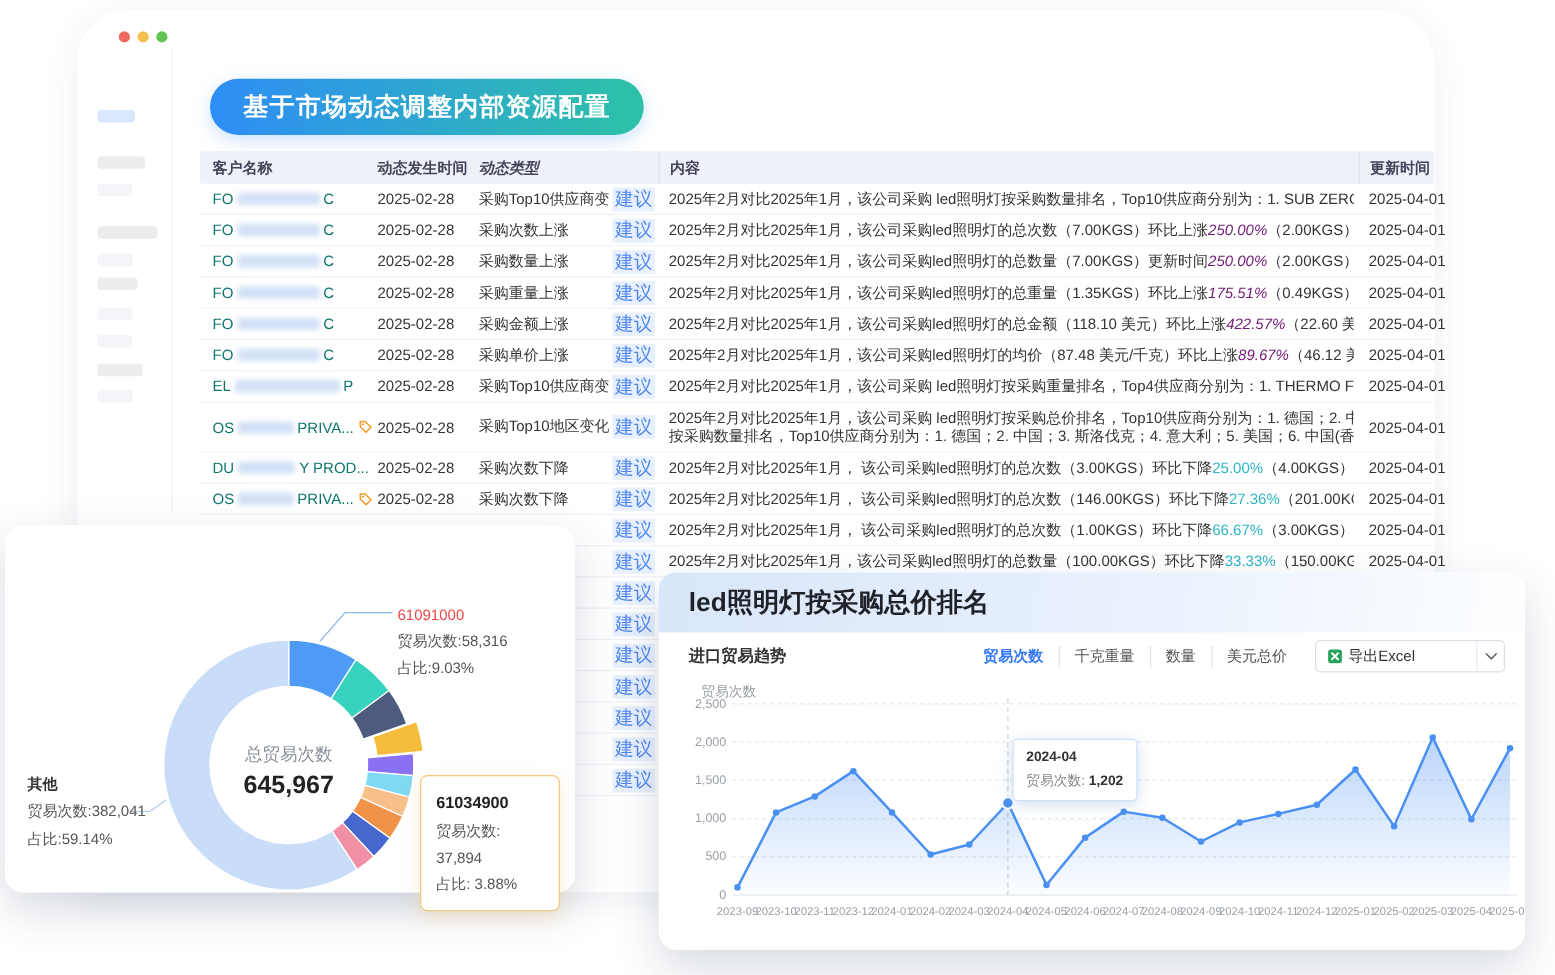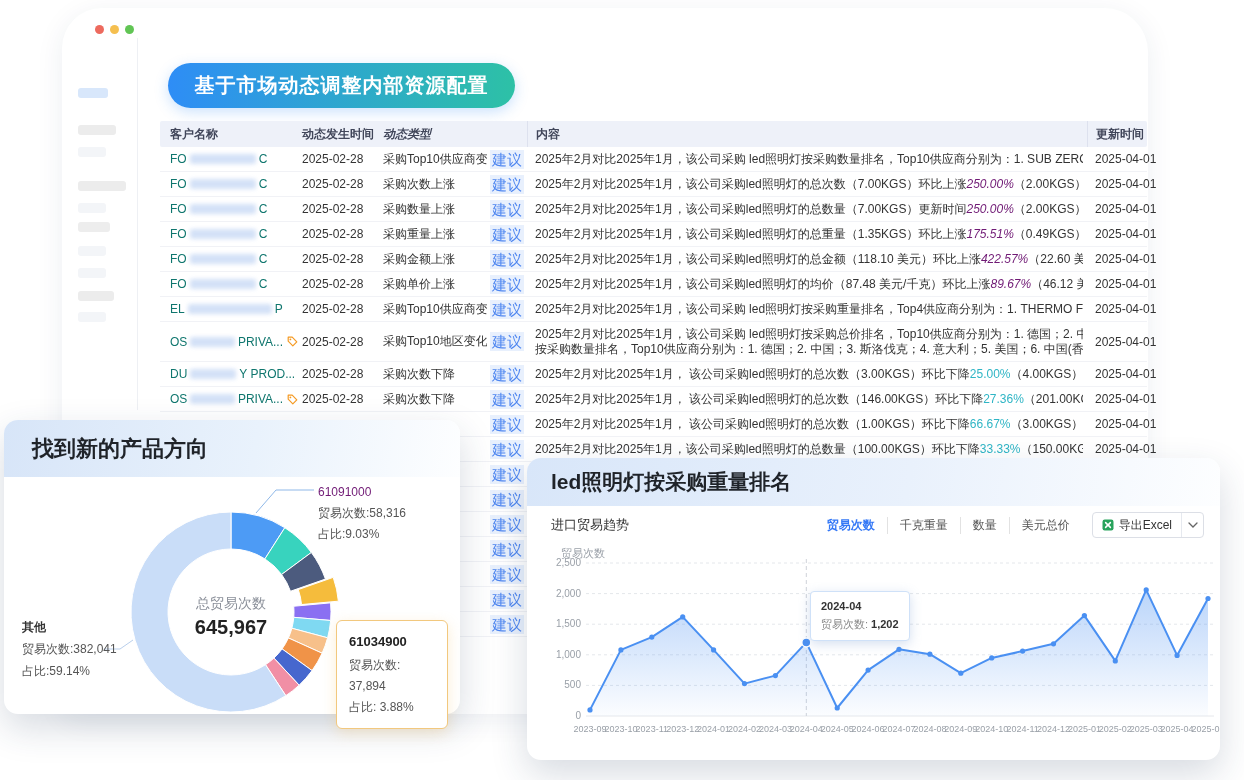--- a/index.html
+++ b/index.html
@@ -52,38 +52,38 @@
   
   .panel{position:absolute;background:#fff;border-radius:14px;box-shadow:0 14px 36px rgba(31,56,88,.18);}
   .panel-hd{position:absolute;left:0;top:0;right:0;border-radius:14px 14px 0 0;display:flex;align-items:center;}
   .panel-title{font-weight:700;color:#1f2329;}
 
   #panel-product{left:4px;top:420px;width:456px;height:294px;}
   #panel-product .panel-hd{height:57px;background:linear-gradient(100deg,#d7e5f8 0%,#e9f2fc 55%,#fdfeff 100%);}
   #panel-product .panel-title{margin-left:28px;font-size:22px;}
 
   .co{position:absolute;font-size:12px;color:#555;line-height:21px;}
-  .co .co-t{color:#701a75;}
+  .co .co-t{color:#ef4444;}
   #callout-top{left:314px;top:62px;}
   #callout-left{left:18px;top:196px;line-height:22px;}
   #callout-left .co-t{font-weight:700;color:#333;}
   #donut-tooltip{position:absolute;left:332px;top:200px;width:112px;padding:10px 12px;background:#fff;
     border:1px solid #F2C87E;border-radius:6px;box-shadow:0 4px 14px rgba(240,190,100,.28);font-size:12px;color:#555;line-height:21px;}
   #donut-tooltip .dt-title{font-size:13px;font-weight:700;color:#222;margin-bottom:3px;}
 
   #panel-risk{left:527px;top:458px;width:693px;height:302px;}
   #panel-risk .panel-hd{height:48px;background:linear-gradient(100deg,#d8e6f9 0%,#e9f1fc 55%,#fdfeff 100%);}
   #panel-risk .panel-title{margin-left:24px;font-size:21px;}
   .toolbar{position:absolute;left:0;right:0;top:48px;height:38px;display:flex;align-items:center;padding:0 16px 0 24px;}
-  .sub-title{font-size:13px;font-weight:400;color:#333;}
+  .sub-title{font-size:13px;font-weight:700;color:#333;}
   .toolbar-right{margin-left:auto;display:flex;align-items:center;}
   .tab{font-size:12px;color:#555;padding:0 12px;border-right:1px solid #e2e2e2;cursor:pointer;}
   .tab:last-of-type{border-right:none;}
   .tab.active{color:#3478F6;font-weight:700;}
-  .export{display:flex;align-items:center;height:26px;border:1px solid #dcdfe6;border-radius:4px;margin-left:10px;background:#fff;}
+  .export{display:flex;align-items:center;height:26px;border:1px solid #dcdfe6;border-radius:4px;margin-left:10px;background:#fff;gap:40px;}
   .export .exp-main{display:flex;align-items:center;gap:5px;padding:0 9px;font-size:12px;color:#333;cursor:pointer;}
   .export .exp-arrow{width:22px;align-self:stretch;display:flex;align-items:center;justify-content:center;border-left:1px solid #e6e9ef;cursor:pointer;}
   .ylabel{position:absolute;left:34px;top:88px;font-size:11px;color:#9aa0a8;}
   #trend-tooltip{position:absolute;left:283px;top:133px;min-width:88px;background:#fff;border:1px solid #cfe1f8;border-radius:4px;
     box-shadow:0 3px 12px rgba(100,140,200,.28);padding:8px 10px;font-size:11px;color:#888;}
   #trend-tooltip .tt-x{font-weight:700;color:#333;margin-bottom:5px;}
   #trend-tooltip .tt-v{color:#333;font-weight:700;margin-left:3px;}
 </style>
 </head>
 <body>
@@ -341,23 +341,20 @@
         </div>
         <div class="trow">
           <div class="cell c-badge">
             <span class="badge">建议</span>
           </div>
         </div>
       </div>
   </div>
 
   <div class="panel" id="panel-product">
-    <div class="panel-hd">
-      <span class="panel-title">找到新的产品方向</span>
-    </div>
     <svg id="donut-svg" style="position:absolute;left:0;top:57px;" width="456" height="237">
         <path d="M 227 35 A 100 100 0 0 1 280.8135956374423 50.71419499957392 L 260.90256525158867 81.89994284973156 A 63 63 0 0 0 227 72 Z" fill="#4D9BF5" stroke="#fff" stroke-width="1"></path>
         <path d="M 280.8135956374423 50.71419499957392 A 100 100 0 0 1 307.35266253633137 75.47311848145876 L 277.6221773978888 97.49806464331901 A 63 63 0 0 0 260.90256525158867 81.89994284973156 Z" fill="#38D3BE" stroke="#fff" stroke-width="1"></path>
         <path d="M 307.35266253633137 75.47311848145876 A 100 100 0 0 1 321.42279647576913 102.07074999798087 L 286.4863617797346 114.25457249872795 A 63 63 0 0 0 277.6221773978888 97.49806464331901 Z" fill="#4C5B7E" stroke="#fff" stroke-width="1"></path>
         <path d="M 321.42279647576913 102.07074999798087 A 100 100 0 0 1 326.5825893540971 125.87268399071931 L 289.73703129308115 129.24979091415315 A 63 63 0 0 0 286.4863617797346 114.25457249872795 Z" fill="#F5BC3C" stroke="#fff" stroke-width="1" transform="translate(7.8,-1.7)"></path>
         <path d="M 326.5825893540971 125.87268399071931 A 100 100 0 0 1 326.640721751686 143.46915396028965 L 289.77365470356216 140.33556699498249 A 63 63 0 0 0 289.73703129308115 129.24979091415315 Z" fill="#8A70F2" stroke="#fff" stroke-width="1"></path>
         <path d="M 326.640721751686 143.46915396028965 A 100 100 0 0 1 323.61358746221333 160.80338577941382 L 287.8665601011944 151.2561330410307 A 63 63 0 0 0 289.77365470356216 140.33556699498249 Z" fill="#7FD9F2" stroke="#fff" stroke-width="1"></path>
         <path d="M 323.61358746221333 160.80338577941382 A 100 100 0 0 1 318.1205721957582 176.19516139933936 L 284.40596048332765 160.95295168158378 A 63 63 0 0 0 287.8665601011944 151.2561330410307 Z" fill="#F7C08A" stroke="#fff" stroke-width="1"></path>
         <path d="M 318.1205721957582 176.19516139933936 A 100 100 0 0 1 308.0401757544116 193.58745525873329 L 278.05531072527936 171.91009681300199 A 63 63 0 0 0 284.40596048332765 160.95295168158378 Z" fill="#F09348" stroke="#fff" stroke-width="1"></path>
         <path d="M 308.0401757544116 193.58745525873329 A 100 100 0 0 1 295.1467656889227 208.18482305873988 L 269.93246238402133 181.10643852700613 A 63 63 0 0 0 278.05531072527936 171.91009681300199 Z" fill="#4667CE" stroke="#fff" stroke-width="1"></path>
@@ -380,21 +377,21 @@
     </div>
     <div id="donut-tooltip">
       <div class="dt-title">61034900</div>
       <div>贸易次数: 37,894</div>
       <div>占比: 3.88%</div>
     </div>
   </div>
 
   <div class="panel" id="panel-risk">
     <div class="panel-hd">
-      <span class="panel-title">led照明灯按采购重量排名</span>
+      <span class="panel-title">led照明灯按采购总价排名</span>
     </div>
     <div class="toolbar">
       <span class="sub-title">进口贸易趋势</span>
       <div class="toolbar-right">
         <div id="trend-tabs" style="display:flex;align-items:center;">
             <span class="tab active">贸易次数</span>
             <span class="tab">千克重量</span>
             <span class="tab">数量</span>
             <span class="tab">美元总价</span>
           </div>

